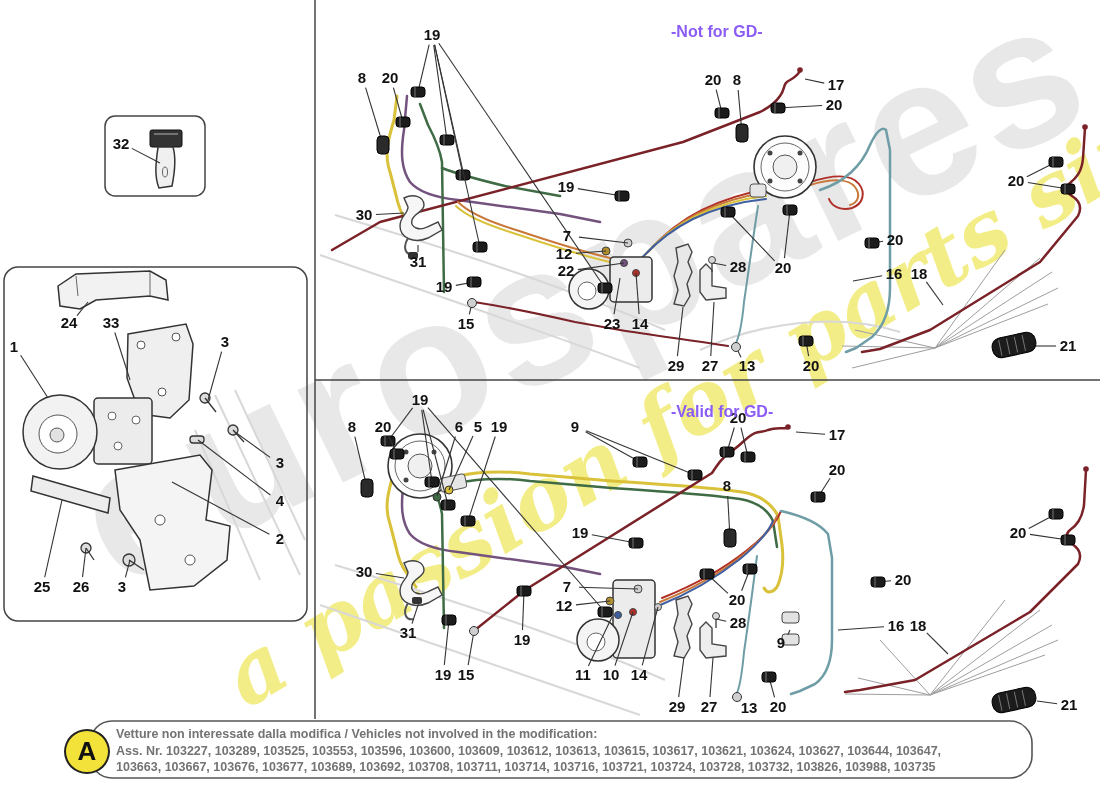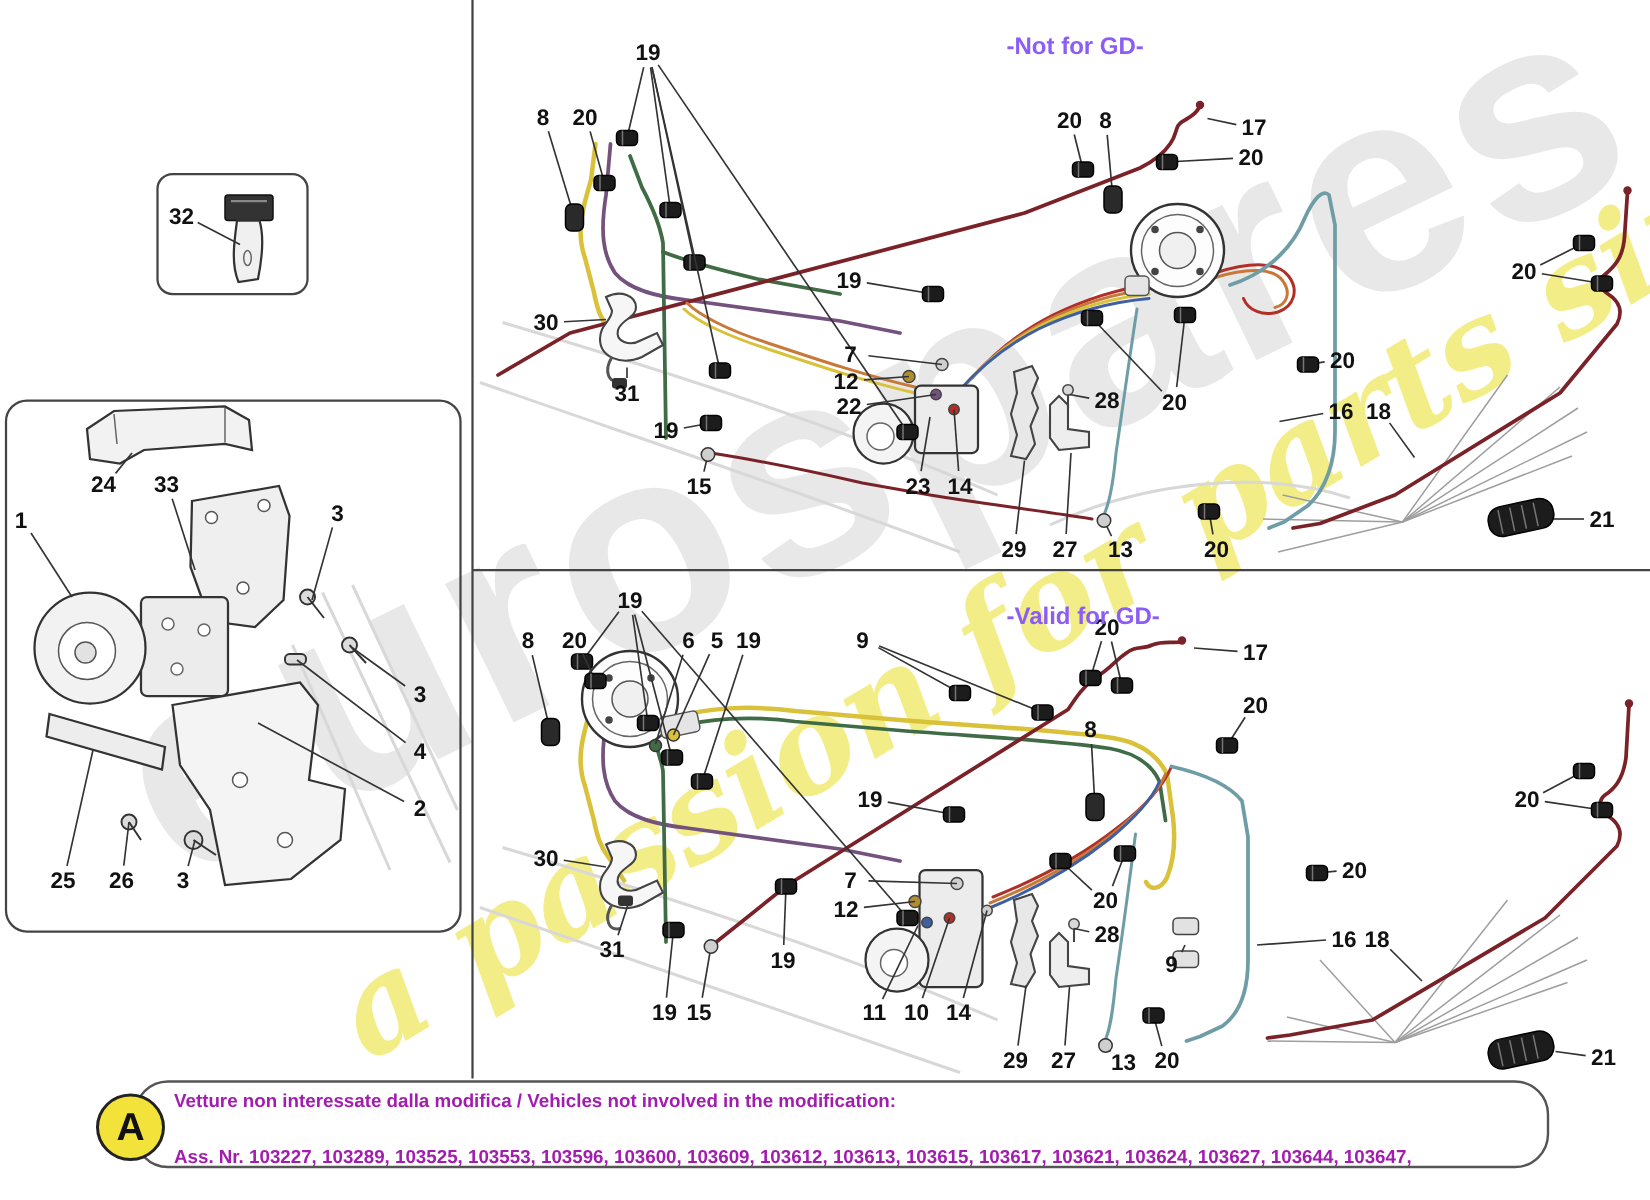--- a/index.html
+++ b/index.html
@@ -10,21 +10,21 @@
     color:#c9c9c9;opacity:.42;white-space:nowrap;transform:rotate(-26deg);
     transform-origin:0 0;letter-spacing:4px;pointer-events:none;}
   .wm-yellow{position:absolute;left:205px;top:640px;font-size:86px;font-weight:bold;
     font-style:italic;font-family:"DejaVu Serif",serif;color:#ece23a;opacity:.6;
     white-space:nowrap;transform:rotate(-31deg);transform-origin:0 0;pointer-events:none;}
   svg{position:absolute;left:0;top:0;}
   .hdr{position:absolute;font-size:16px;font-weight:bold;color:#8b5cf6;white-space:nowrap;}
   .callout{font:bold 15px "Liberation Sans",sans-serif;fill:#111;}
   .leader{stroke:#333;stroke-width:1.1;}
   .note-line{position:absolute;left:116px;width:900px;font-weight:bold;font-size:12.5px;
-    color:#a21caf;white-space:nowrap;}
+    color:#737373;white-space:nowrap;}
   .badgeA{position:absolute;left:64px;top:729px;width:42px;height:41px;border:2.5px solid #222;
     border-radius:50%;background:#f2e23a;display:flex;align-items:center;justify-content:center;
     font-size:26px;font-weight:bold;color:#111;}
 </style>
 </head>
 <body>
 
 <div class="page">
 
   <div class="wm-gray">eurospares</div>
@@ -496,15 +496,16 @@
         <line class="leader" x1="1057.092665479436" y1="703.7596526541079" x2="1037" y2="701"></line>
         <text class="callout" x="1069" y="710" text-anchor="middle">21</text>
       </g>
   </svg>
 
   <div class="hdr" style="left:671px;top:23px;">-Not for GD-</div>
   <div class="hdr" style="left:671px;top:403px;">-Valid for GD-</div>
 
   <div class="badgeA">A</div>
   <div class="note-line" style="top:727px;">Vetture non interessate dalla modifica / Vehicles not involved in the modification:</div>
-  <div class="note-line" style="top:764px;">Ass. Nr. 103227, 103289, 103525, 103553, 103596, 103600, 103609, 103612, 103613, 103615, 103617, 103621, 103624, 103627, 103644, 103647,</div>
+  <div class="note-line" style="top:744px;">Ass. Nr. 103227, 103289, 103525, 103553, 103596, 103600, 103609, 103612, 103613, 103615, 103617, 103621, 103624, 103627, 103644, 103647,</div>
+  <div class="note-line" style="top:760px;">103663, 103667, 103676, 103677, 103689, 103692, 103708, 103711, 103714, 103716, 103721, 103724, 103728, 103732, 103826, 103988, 103735</div>
 
 </div>
 
 </body></html>

